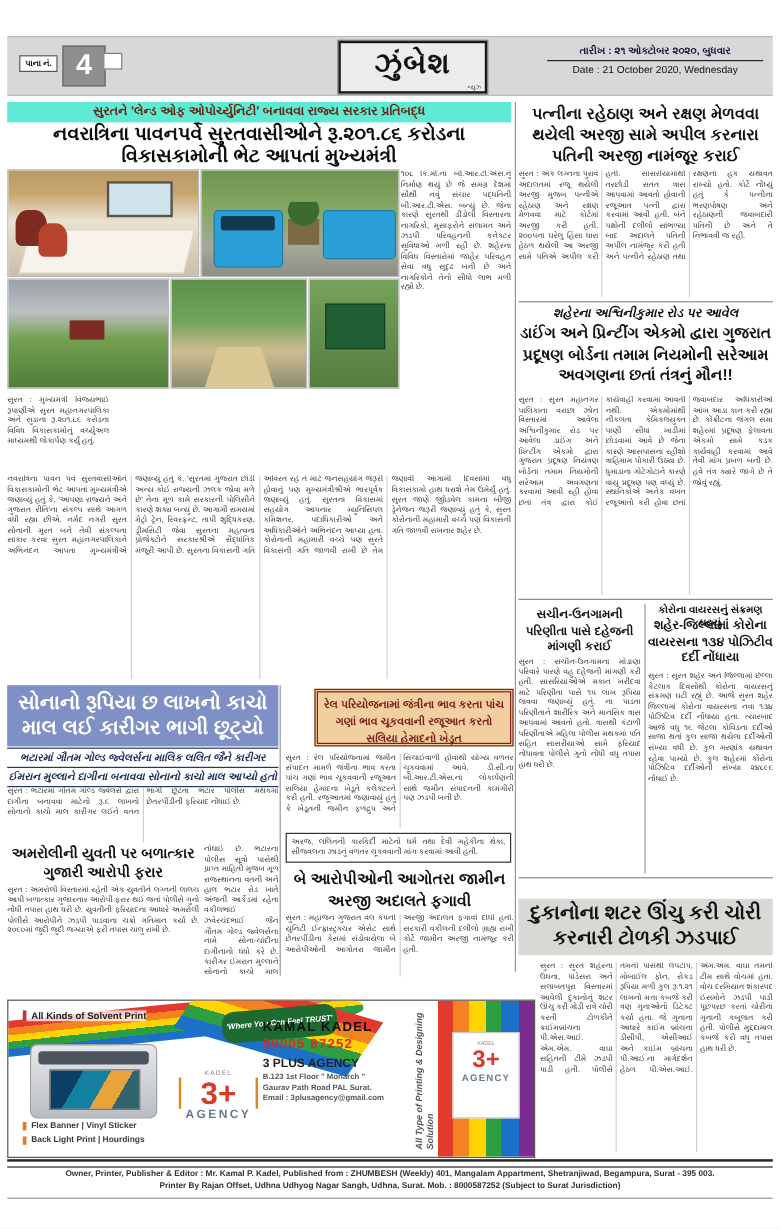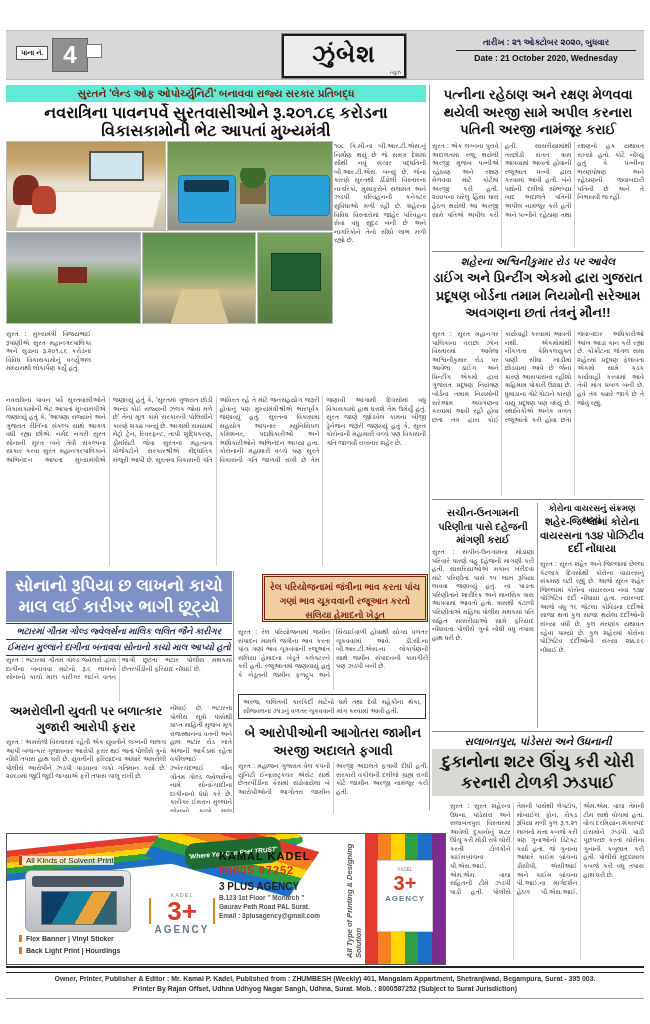--- a/index.html
+++ b/index.html
@@ -11,21 +11,21 @@
   .pgno-label{left:16px;top:46px;background:#fff;border:1px solid #555;font-size:7px;font-weight:bold;padding:2px 4px;color:#111;}
   .pgno-box{left:52px;top:38px;width:34px;height:32px;background:#8f8f8f;color:#fff;font-size:24px;font-weight:bold;
             text-align:center;line-height:32px;border:1px solid #666;}
   .pgno-tab{left:86px;top:44px;width:14px;height:12px;background:#fff;border:1px solid #777;}
   .masthead{left:282px;top:34px;width:120px;height:40px;background:#ececec;border:2px solid #1a1a1a;box-shadow:0 0 0 1px #888;
             text-align:center;}
   .masthead .mh-main{font-size:24px;font-weight:bold;color:#111;line-height:36px;letter-spacing:1px;}
   .masthead .mh-sub{position:absolute;right:3px;bottom:0px;font-size:5px;color:#333;}
   .dates{right:14px;top:37px;width:180px;text-align:center;}
   .date-gu{font-size:8.5px;font-weight:bold;color:#14143c;border-bottom:1.5px solid #222;padding-bottom:2px;}
-  .date-en{font-size:8.5px;font-weight:bold;color:#111;padding-top:2px;}
+  .date-en{font-size:8.5px;font-weight:normal;color:#111;padding-top:2px;}
   
   .kicker-strip{left:6px;top:85px;width:420px;height:17px;background:#5eead4;text-align:center;
                 font-size:10.5px;font-weight:bold;color:#6b2410;line-height:17px;}
   .h-main{left:6px;top:104px;width:420px;font-size:16px;font-weight:bold;color:#0c0c0c;text-align:center;line-height:1.12;}
   .h2{font-weight:bold;text-align:center;color:#111;}
   .body-text{font-size:6.4px;line-height:1.34;text-align:justify;color:#2b2b2b;overflow:hidden;}
   .cols-2{column-count:2;column-gap:6px;column-rule:1px solid #cfcfcf;}
   .cols-3{column-count:3;column-gap:6px;column-rule:1px solid #cfcfcf;}
   .cols-4{column-count:4;column-gap:7px;column-rule:1px solid #cfcfcf;}
   .rule-h{background:#8a8a8a;height:1px;}
@@ -64,21 +64,21 @@
   
   .ad{left:6px;top:833px;width:438px;height:130px;border:1px solid #555;background:#fff;overflow:hidden;}
   .ad .ribbon1{position:absolute;left:-14px;top:2px;width:310px;height:30px;transform:rotate(-6deg);
     background:linear-gradient(180deg,#e23b2e 0 20%,#f58220 20% 40%,#ffd400 40% 58%,#2e9e43 58% 78%,#1d70c8 78% 100%);
     border-radius:0 60% 30% 0;}
   .ad .ribbon2{position:absolute;left:150px;top:-6px;width:150px;height:52px;transform:rotate(16deg) skewX(-18deg);
     background:linear-gradient(180deg,#e23b2e 0 20%,#f58220 20% 40%,#ffd400 40% 58%,#2e9e43 58% 78%,#1d70c8 78% 100%);}
   .ad .trust{position:absolute;left:178px;top:6px;width:96px;height:26px;background:#1d6b30;border-radius:10px;
     transform:rotate(-5deg);color:#fff;font-size:6.5px;font-style:italic;font-weight:bold;text-align:center;
     display:flex;align-items:center;justify-content:center;line-height:1.3;}
-  .ad .solv{position:absolute;left:12px;top:22px;font-size:8px;font-weight:normal;color:#222;border-left:3px solid #c0392b;padding-left:4px;background:rgba(255,255,255,.75);}
+  .ad .solv{position:absolute;left:12px;top:8px;font-size:8px;font-weight:bold;color:#222;border-left:3px solid #c0392b;padding-left:4px;background:rgba(255,255,255,.75);}
   .printer{position:absolute;left:18px;top:36px;width:104px;height:60px;background:linear-gradient(180deg,#e8e8ea,#b9bcc2);border-radius:6px;border:1px solid #9aa0a8;}
   .printer .bar{position:absolute;left:6%;top:8%;width:88%;height:18%;background:#4d5560;border-radius:3px;}
   .printer .print{position:absolute;left:14%;top:34%;width:72%;height:52%;background:linear-gradient(120deg,#0b3f66 0 30%,#1380a0 30% 55%,#e8a33b 55% 75%,#32636e 75% 100%);border:1px solid #777;}
   .svc{position:absolute;left:12px;font-size:7px;font-weight:bold;color:#3a3a3a;border-left:3px solid #e07b20;padding-left:4px;}
   .logo3{position:absolute;text-align:center;}
   .logo3 .k{font-size:5.5px;color:#888;letter-spacing:1px;}
   .logo3 .n{font-size:26px;font-weight:bold;color:#d93a2b;line-height:1;border-left:2px solid #e0861f;border-right:2px solid #e0861f;padding:0 6px;}
   .logo3 .a{font-size:10px;font-weight:bold;color:#6a7b8c;letter-spacing:2px;}
   .contact{position:absolute;left:212px;top:16px;width:128px;}
   .contact .nm{font-size:11px;font-weight:bold;color:#111;letter-spacing:1px;}
@@ -160,21 +160,20 @@
 
   <div class="abs h2" style="left:432px;top:506px;width:102px;font-size:10px;line-height:1.35;">સચીન-ઉનગામની પરિણીતા પાસે દહેજની માંગણી કરાઈ</div>
   <div class="abs body-text" style="left:432px;top:548px;width:102px;height:180px;">સુરત : સચીન-ઉનગામના મોડાણા પરિવારે પારણે વહુ દહેજની માંગણી કરી હતી. સાસરિયાઓએ મકાન ખરીદવા માટે પરિણીતા પાસે ૧૫ લાખ રૂપિયા લાવવા જણાવ્યું હતું. ના પાડતા પરિણીતાને શારીરિક અને માનસિક ત્રાસ આપવામાં આવતો હતો. ત્રાસથી કંટાળી પરિણીતાએ મહિલા પોલીસ મથકમાં પતિ સહિત સાસરીયાઓ સામે ફરિયાદ નોંધાવતા પોલીસે ગુનો નોંધી વધુ તપાસ હાથ ધરી છે.</div>
 
   <div class="abs h2" style="left:540px;top:503px;width:104px;font-size:8.6px;">કોરોના વાયરસનું સંક્રમણ ઘટ્યું</div>
   <div class="abs h2" style="left:540px;top:515px;width:104px;font-size:10.5px;line-height:1.3;">શહેર-જિલ્લામાં કોરોના વાયરસના ૧૩૪ પોઝિટીવ દર્દી નોંધાયા</div>
   <div class="abs body-text" style="left:540px;top:560px;width:104px;height:168px;">સુરત : સુરત શહેર અને જિલ્લામાં છેલ્લા કેટલાક દિવસોથી કોરોના વાયરસનું સંક્રમણ ઘટી રહ્યું છે. આજે સુરત શહેર જિલ્લામાં કોરોના વાયરસના નવા ૧૩૪ પોઝિટિવ દર્દી નોંધાયા હતા. ત્યારબાદ આજે વધુ ૧૬ જેટલા કોવિડના દર્દીઓ સાજા થતાં કુલ સાજા થયેલા દર્દીઓની સંખ્યા વધી છે. કુલ મરણાંક યથાવત રહેવા પામ્યો છે. કુલ શહેરમાં કોરોના પોઝિટિવ દર્દીઓની સંખ્યા ૨૪૮૯૬ નોંધાઈ છે.</div>
   <div class="abs rule-v" style="left:537px;top:503px;height:225px;"></div>
   <div class="abs rule-h" style="left:432px;top:731px;width:212px;"></div>
 
-  <div class="abs h2" style="left:432px;top:735px;width:212px;font-size:10.5px;font-style:italic;">સલાબતપુરા, પાંડેસરા અને ઉધનાની</div>
   <div class="abs h2 gray-head" style="left:432px;top:749px;width:212px;font-size:16.5px;line-height:1.3;padding:2px 0;">દુકાનોના શટર ઊંચુ કરી ચોરી કરનારી ટોળકી ઝડપાઈ</div>
   <div class="abs body-text cols-3" style="left:450px;top:802px;width:194px;height:158px;">સુરત : સુરત શહેરના ઉધના, પાંડેસરા અને સલાબતપુરા વિસ્તારમાં આવેલી દુકાનોનું શટર ઊંચુ કરી મોડી રાત્રે ચોરી કરતી ટોળકીને ક્રાઈમબ્રાંચના પી.એસ.આઈ. એમ.એમ. વાઘા સહિતની ટીમે ઝડપી પાડી હતી. પોલીસે તેમની પાસેથી લેપટોપ, મોબાઈલ ફોન, રોકડ રૂપિયા મળી કુલ રૂ.૧.૨૧ લાખનો મત્તા કબજે કરી ત્રણ ગુનાઓનો ડિટેક્ટ કર્યા હતા. જે ગુનાના આધારે કાઈમ બ્રાંચના ડીસીપી, એસીઆઈ અને કાઈમ બ્રાંચના પી.આઈ.ના માર્ગદર્શન હેઠળ પી.એસ.આઈ. એમ.એમ. વાઘા તેમની ટીમ સાથે વોચમાં હતા. વોચ દરમિયાન શંકાસ્પદ ઈસમોને ઝડપી પાડી પૂછપરછ કરતાં ચોરીના ગુનાની કબૂલાત કરી હતી. પોલીસે મુદ્દામાલ કબજે કરી વધુ તપાસ હાથ ધરી છે.</div>
 
   <div class="abs blue-head">સોનાનો રૂપિયા છ લાખનો કાચો માલ લઈ કારીગર ભાગી છૂટ્યો</div>
   <div class="abs gold-sub">
     <div>ભટારમાં ગૌતમ ગોલ્ડ જ્વેલર્સના માલિક લલિત જૈને કારીગર</div>
     <div>ઈમરાન મુલ્લાને દાગીના બનાવવા સોનાનો કાચો માલ આપ્યો હતો</div>
   </div>
   <div class="abs body-text cols-2" style="left:6px;top:656px;width:226px;height:46px;">સુરત : ભટારમાં ગૌતમ ગોલ્ડ જ્વેલર્સ દ્વારા દાગીના બનાવવા માટેનો રૂ.૬ લાખનો સોનાનો કાચો માલ કારીગર લઈને વતન ભાગી છૂટતા ભટાર પોલીસ મથકમાં છેતરપીંડીની ફરિયાદ નોંધાઈ છે.</div>
   <div class="abs h2" style="left:6px;top:704px;width:160px;font-size:12px;line-height:1.3;">અમરોલીની યુવતી પર બળાત્કાર ગુજારી આરોપી ફરાર</div>

